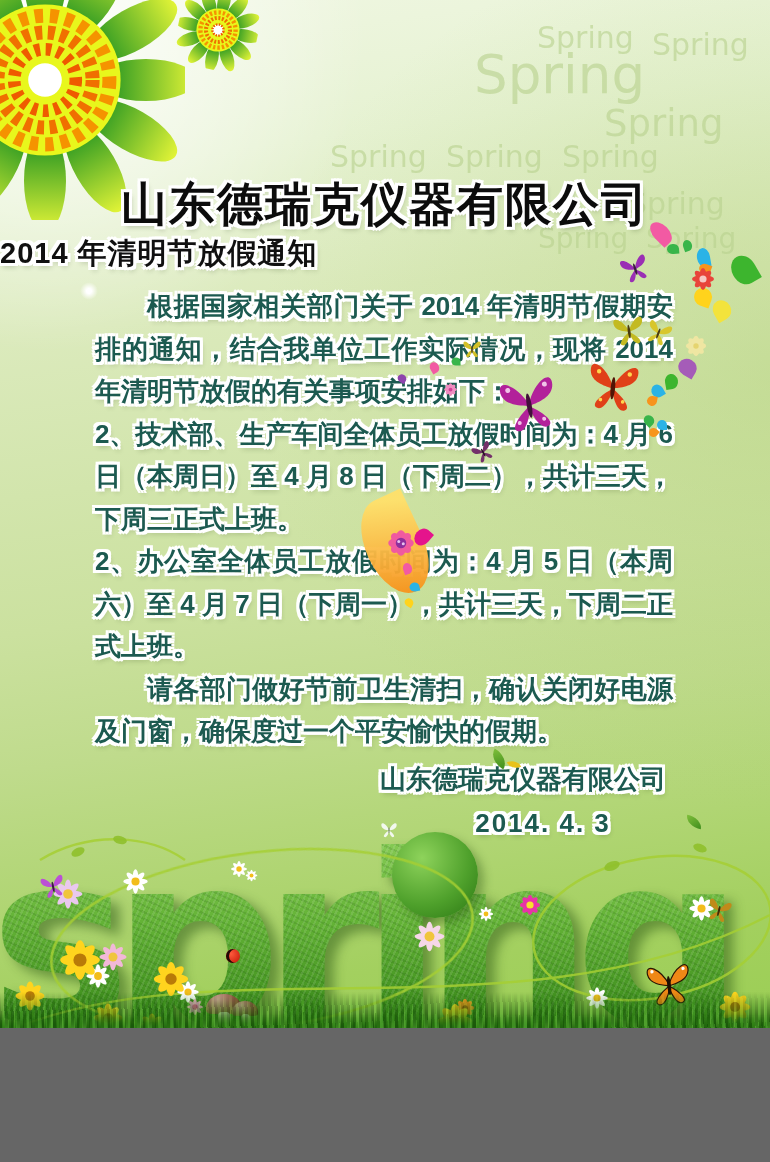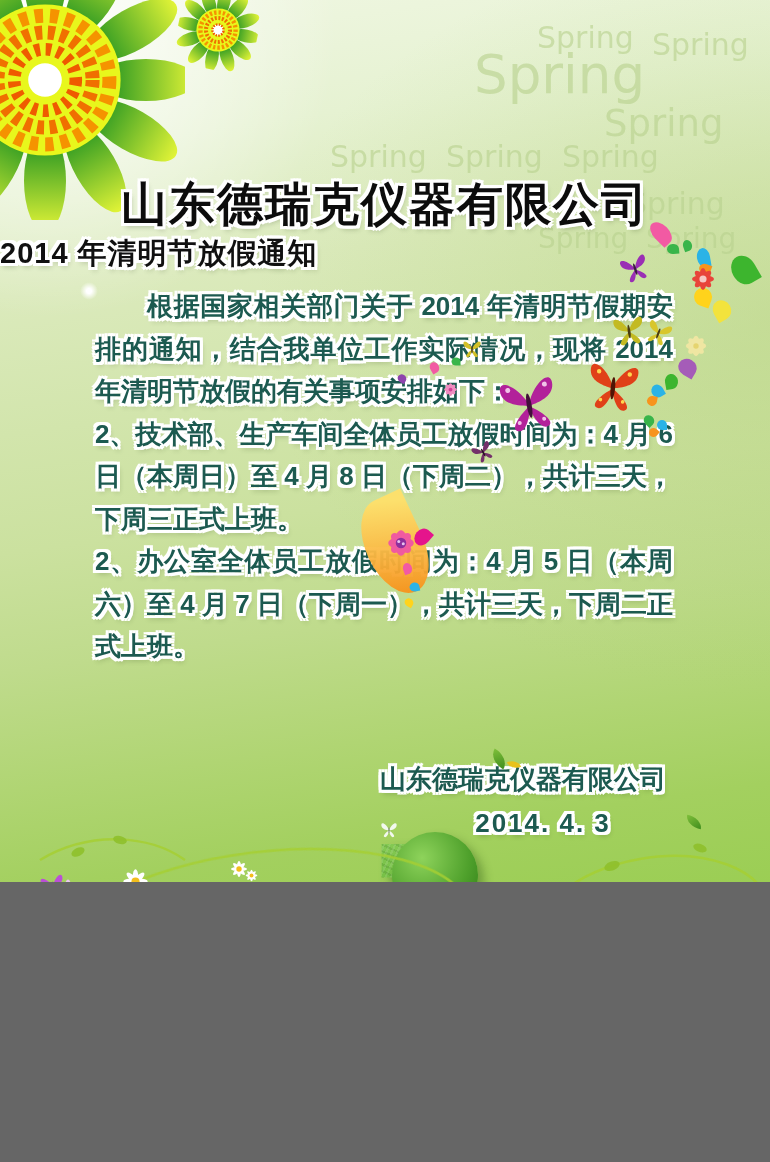--- a/index.html
+++ b/index.html
@@ -1,16 +1,16 @@
 <!DOCTYPE html>
 <html><head>
 <meta charset="utf-8">
 <style>
   html,body{margin:0;padding:0;background:#666;}
-  .poster{position:relative;width:770px;height:882px;overflow:hidden;
+  .poster{position:relative;width:770px;height:1028px;overflow:hidden;
     font-family:"Liberation Sans",sans-serif;background:#dcedc2;}
   .abs{position:absolute;}
   
   .bg-base{inset:0;background:linear-gradient(172deg,
     #f0f7e3 0%,#e6f2d2 16%,#dbeabc 30%,#d2e5ac 44%,#cbe19f 56%,
     #bfdb8c 68%,#b0d573 80%,#a3d05f 90%,#9bce54 100%);}
   .bg-glow{inset:0;background:
     radial-gradient(circle at 6% 3%,rgba(255,255,255,.95),rgba(255,255,255,0) 26%),
     radial-gradient(ellipse at 103% 36%,rgba(173,205,112,.38),rgba(173,205,112,0) 48%);}
   
@@ -157,20 +157,21 @@
     <circle cx="100" cy="100" r="14" fill="#ffffff" stroke="#ef5a00" stroke-width="6" stroke-dasharray="4 3"></circle>
   </svg>
 
   <div class="abs title ol">山东德瑞克仪器有限公司</div>
   <div class="abs subtitle ol">2014 年清明节放假通知</div>
 
   <div class="abs notice ol">
     <p class="ind">根据国家相关部门关于 2014 年清明节假期安排的通知，结合我单位工作实际情况，现将 2014 年清明节放假的有关事项安排如下：</p>
     <p>2、技术部、生产车间全体员工放假时间为：4 月 6 日（本周日）至 4 月 8 日（下周二），共计三天，下周三正式上班。</p>
     <p>2、办公室全体员工放假时间为：4 月 5 日（本周六）至 4 月 7 日（下周一），共计三天，下周二正式上班。</p>
+    <p class="ind">请各部门做好节前卫生清扫，确认关闭好电源及门窗，确保度过一个平安愉快的假期。</p>
   </div>
 
   <div class="abs sig ol">
     <div>山东德瑞克仪器有限公司</div>
     <div class="date">2014. 4. 3</div>
   </div>
 
   <div class="td" style="left:653px;top:220px;width:16px;height:26px;background:#f25aa3;"></div>
   <div class="td" style="left:668px;top:243px;width:10px;height:12px;background:#39b54a;transform:rotate(-95deg);"></div>
   <div class="td" style="left:683px;top:240px;width:9px;height:11px;background:#39b54a;transform:rotate(-20deg);"></div>

